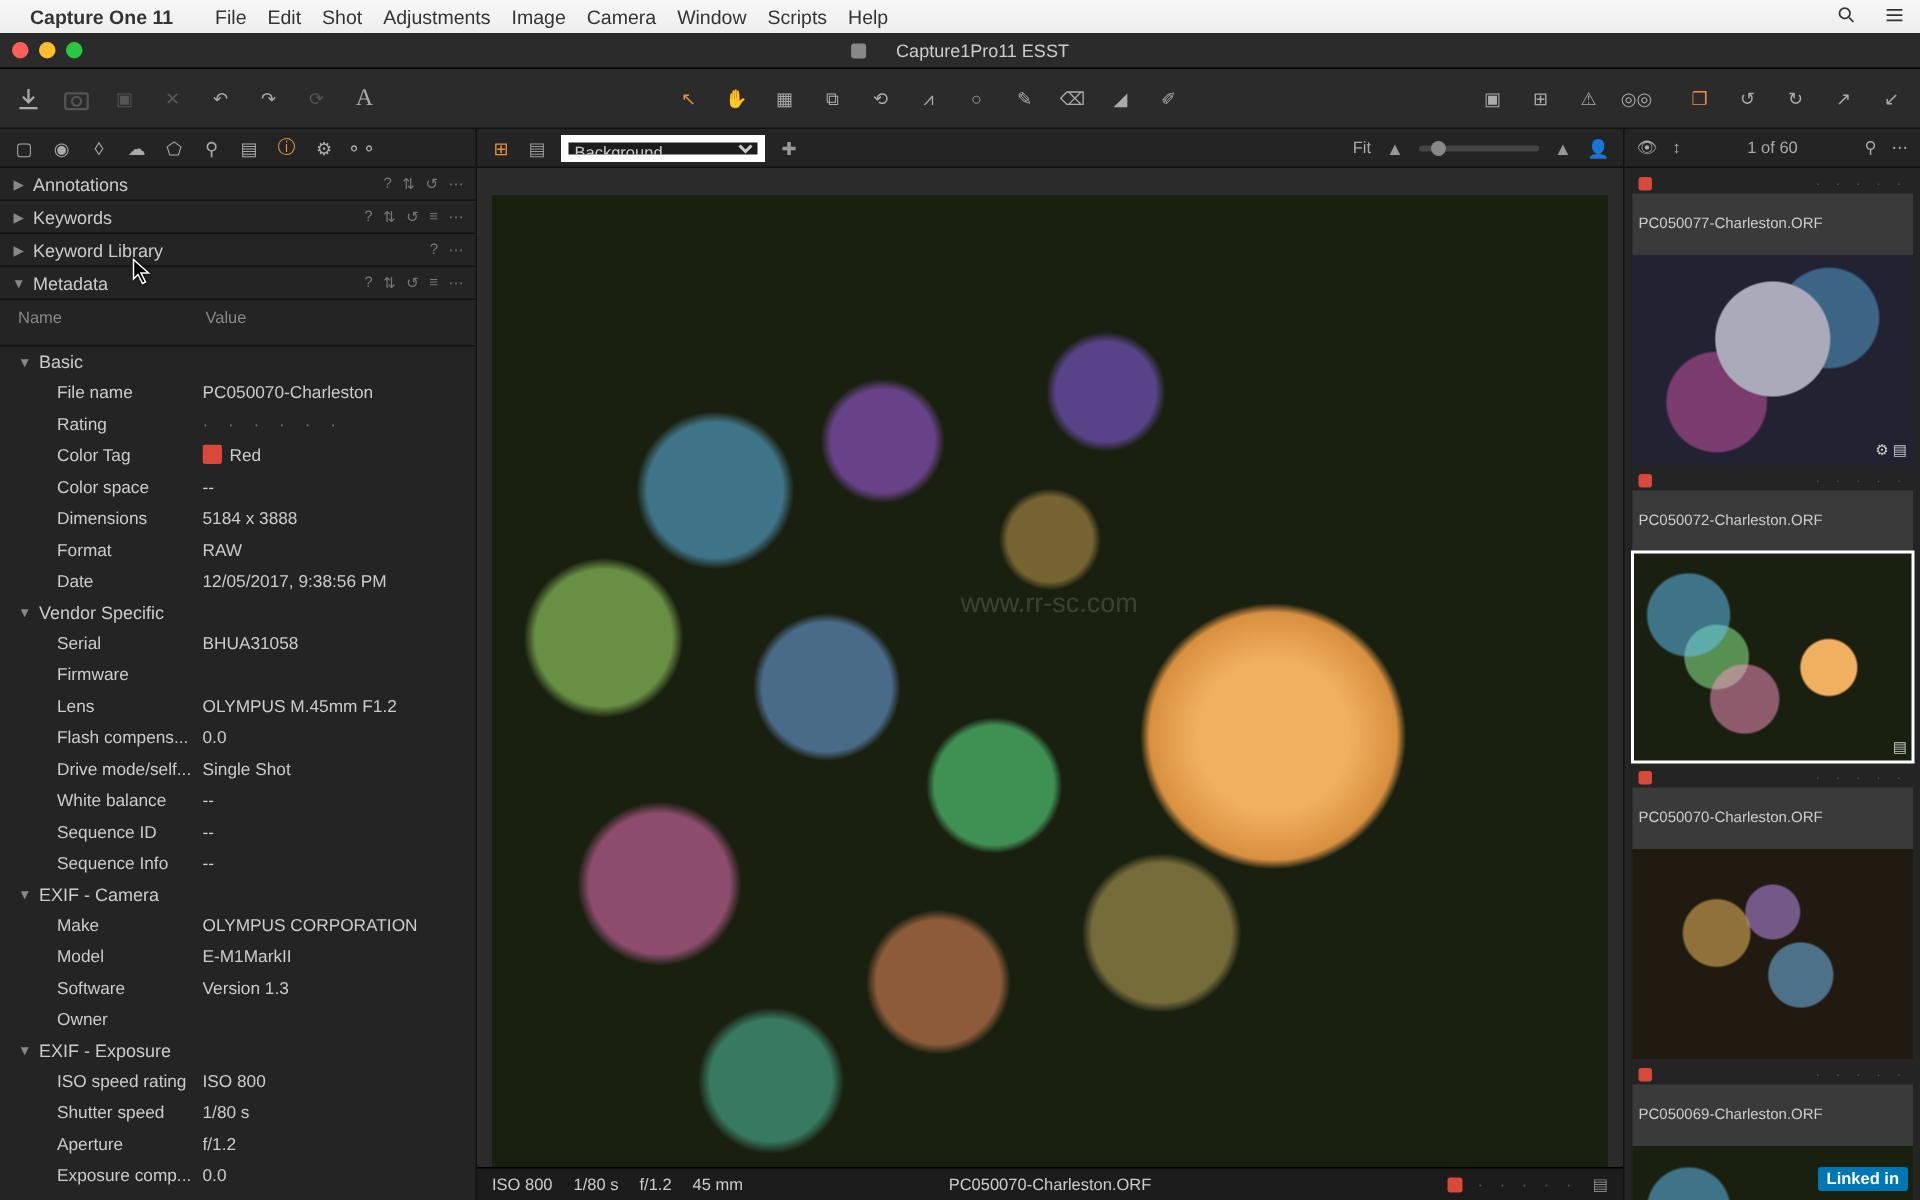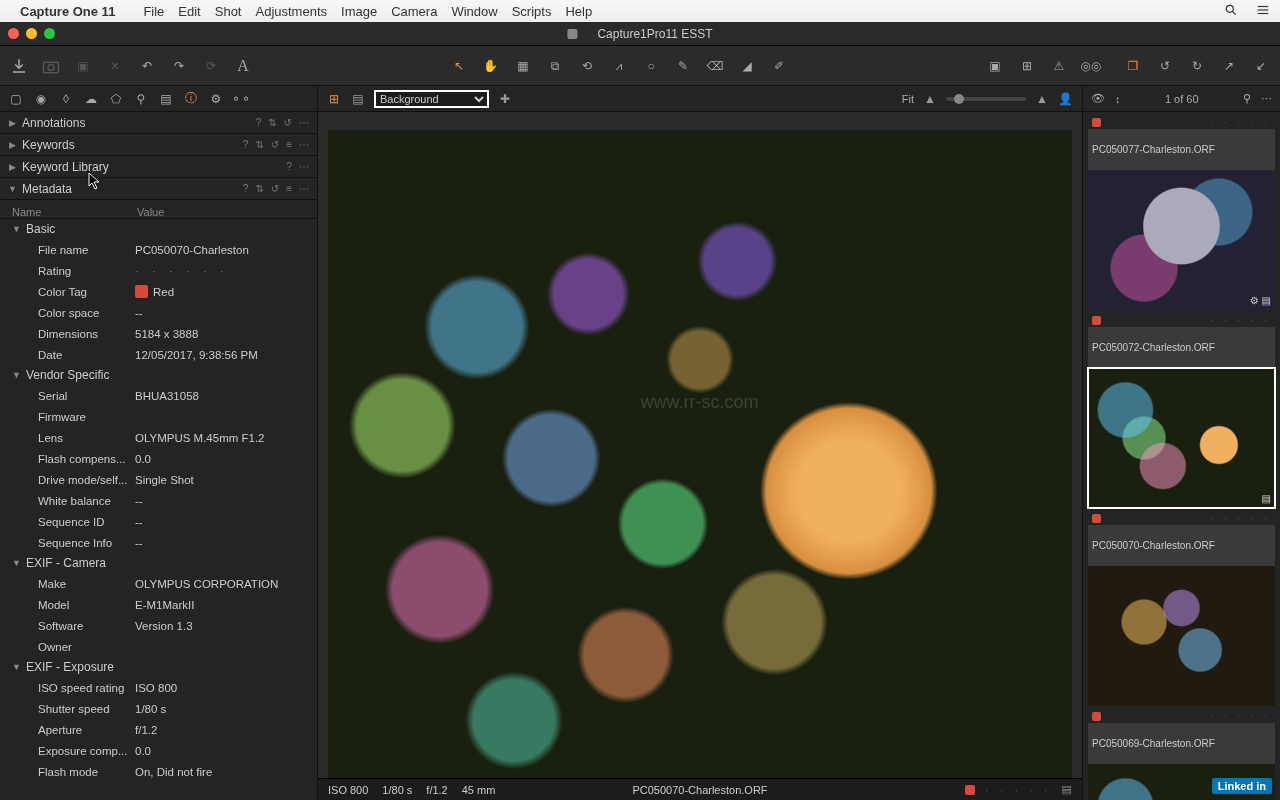--- a/index.html
+++ b/index.html
@@ -39,35 +39,35 @@
 .tooltabs .tt { width:16px; height:16px; color:#aaa; display:flex; align-items:center; justify-content:center; }
 .tooltabs .tt.active{color:#e89040;}
 
 
 .panel-header { height:22px; display:flex; align-items:center; padding:0 8px; border-bottom:1px solid #111; color:#ccc; font-size:12px; cursor:default; }
 .panel-header .chev { width:9px; text-align:center; margin-right:5px; font-size:9px; color:#888; }
 .panel-header .title { flex:1; }
 .panel-header .hact { color:#777; font-size:10px; margin-left:7px; }
 
 
-.meta-headers { display:flex; padding:6px 12px 0; color:#888; font-size:11px; border-bottom:1px solid #111; }
+.meta-headers { display:flex; padding:6px 12px 12px; color:#888; font-size:11px; border-bottom:1px solid #111; }
 .meta-headers .n{width:125px;} 
 .meta-list { flex:1; overflow-y:auto; padding-bottom:20px; position:relative; }
 .meta-list::-webkit-scrollbar{width:8px;} .meta-list::-webkit-scrollbar-thumb{background:#444;border-radius:4px;}
 .meta-section { display:flex; align-items:center; padding:3px 12px; color:#ccc; }
 .meta-section .chev{width:10px;font-size:9px;color:#888;margin-right:4px;}
 .meta-row { display:flex; padding:2.5px 12px 2.5px 38px; color:#ccc; font-size:11.5px; line-height:16px; }
 .meta-row .key{width:97px; white-space:nowrap; overflow:hidden; text-overflow:ellipsis;}
 .meta-row .val{flex:1; white-space:nowrap; overflow:hidden; text-overflow:ellipsis;}
 .red-tag{width:13px;height:13px;background:#d9493b;border-radius:2px;display:inline-block;vertical-align:-2px;margin-right:5px;}
 .rating-dots{letter-spacing:5px;color:#777;}
 
 
 .viewer-toolbar { height:26px; display:flex; align-items:center; padding:0 8px; gap:8px; border-bottom:1px solid #111; }
-.viewer-toolbar select { background:#1c1c1c; color:#ccc; border:2px solid #ffffff; font-size:11px; height:18px; width:115px; }
+.viewer-toolbar select { background:#1c1c1c; color:#ccc; border:5px solid #ffffff; font-size:11px; height:18px; width:136px; }
 .vt-ic { width:16px; height:14px; color:#999; display:flex; align-items:center; justify-content:center; }
 .vt-ic.accent{color:#e89040;}
 .fit-label{font-size:11px;color:#aaa;margin-left:auto;}
 .zoom-slider{width:80px;height:4px;background:#444;border-radius:2px;position:relative;}
 .zoom-slider::before{content:"";position:absolute;left:8px;top:-3px;width:10px;height:10px;background:#888;border-radius:50%;}
 
 
 .viewer { flex:1; background:#2b2b2b; display:flex; align-items:center; justify-content:center; padding:10px 10px 0; }
 .photo { width:100%; height:100%; background:
   radial-gradient(circle at 70% 55%, #f0b060 8%, #d89040 13%, transparent 14%),
@@ -285,20 +285,24 @@
         </div>
         <div class="meta-row">
           <span class="key">Color space</span>
           <span class="val">--</span>
         </div>
         <div class="meta-row">
           <span class="key">Dimensions</span>
           <span class="val">5184 x 3888</span>
         </div>
         <div class="meta-row">
+          <span class="key">Format</span>
+          <span class="val">RAW</span>
+        </div>
+        <div class="meta-row">
           <span class="key">Date</span>
           <span class="val">12/05/2017, 9:38:56 PM</span>
         </div>
         <div class="meta-section">
           <span class="chev">▼</span>
           <span>Vendor Specific</span>
         </div>
         <div class="meta-row">
           <span class="key">Serial</span>
           <span class="val">BHUA31058</span>

